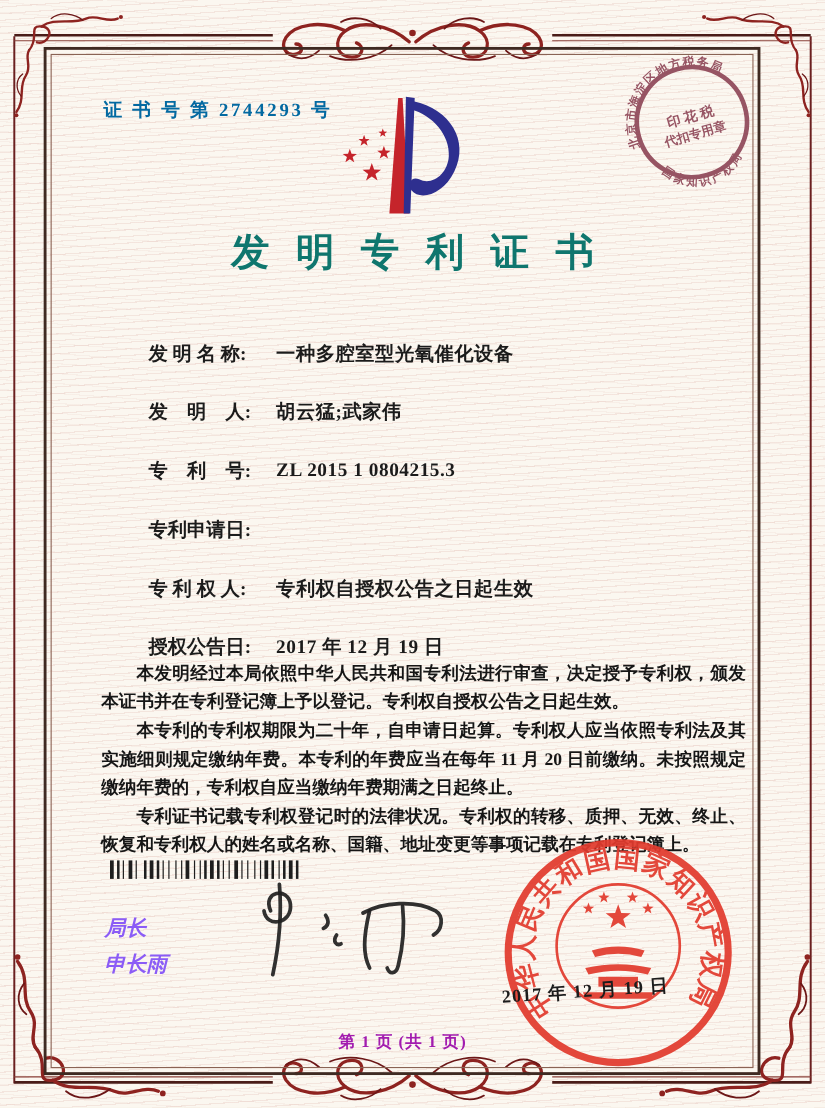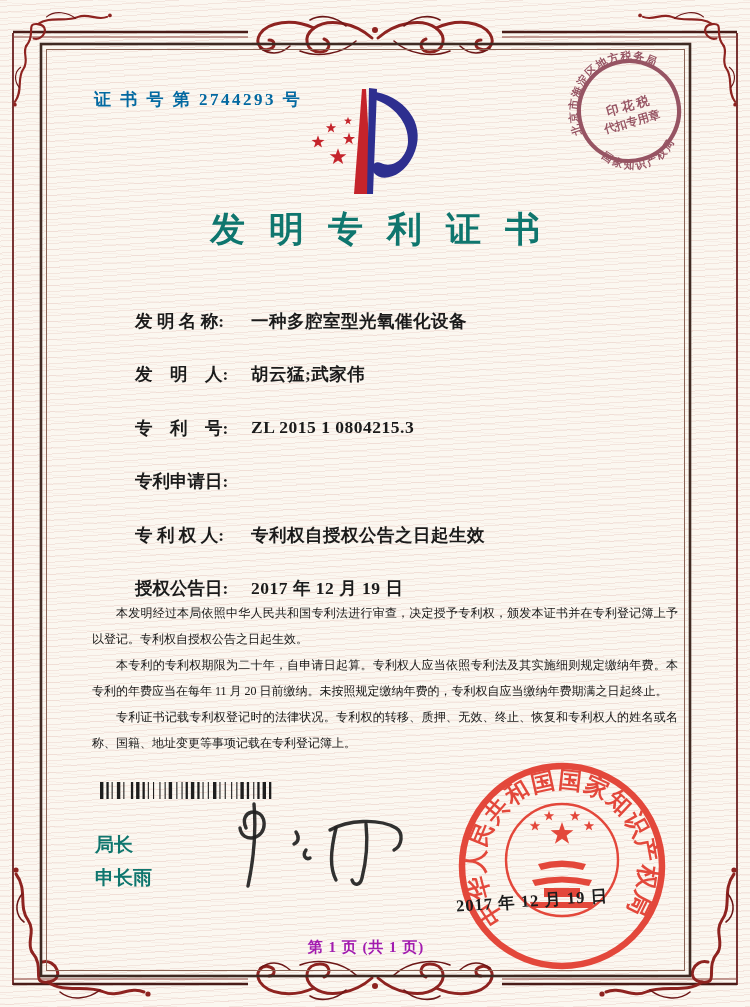--- a/index.html
+++ b/index.html
@@ -31,28 +31,28 @@
     font-size:35px;font-weight:700;color:#0f766e;
     letter-spacing:24px;text-indent:24px;
   }
   .fields{left:94px;top:294px;width:560px;margin-left:41px;}
   .field-row{height:53.5px;display:flex;align-items:center;
     font-size:17.5px;color:#1b1b1b;font-weight:600;}
   .field-label{display:inline-block;min-width:116px;white-space:pre;}
   .field-value{white-space:pre;letter-spacing:0.5px;}
   .paras{
     left:92px;top:600px;width:586px;
-    font-size:12px;line-height:26px;color:#161616;font-weight:400;
+    font-size:16px;line-height:26px;color:#161616;font-weight:700;
     text-align:justify;
   }
   .paras p{margin:0;text-indent:2em;}
   .barcode{left:100px;top:782px;}
   .barcode rect{fill:#1e1e1e;}
   .signer{left:95px;top:828px;font-family:"Liberation Sans","DejaVu Sans",sans-serif;
-    font-size:19px;font-weight:700;color:#0f766e;line-height:33px;}
+    font-size:19px;font-weight:700;color:#8b5cf6;line-height:33px;font-style:italic;}
   .signature-svg{left:218px;top:798px;}
   .signature-svg path{stroke:#202020;stroke-width:3.4;fill:none;
     stroke-linecap:round;stroke-linejoin:round;opacity:0.92;}
   .seal-svg{left:452px;top:756px;opacity:0.93;}
   .seal-date{
     left:456px;top:889px;width:190px;font-size:16.5px;font-weight:700;
     color:#1c1c1c;letter-spacing:1px;transform:rotate(-4deg);white-space:pre;
   }
   .footer{
     left:0;top:938px;width:732px;text-align:center;

